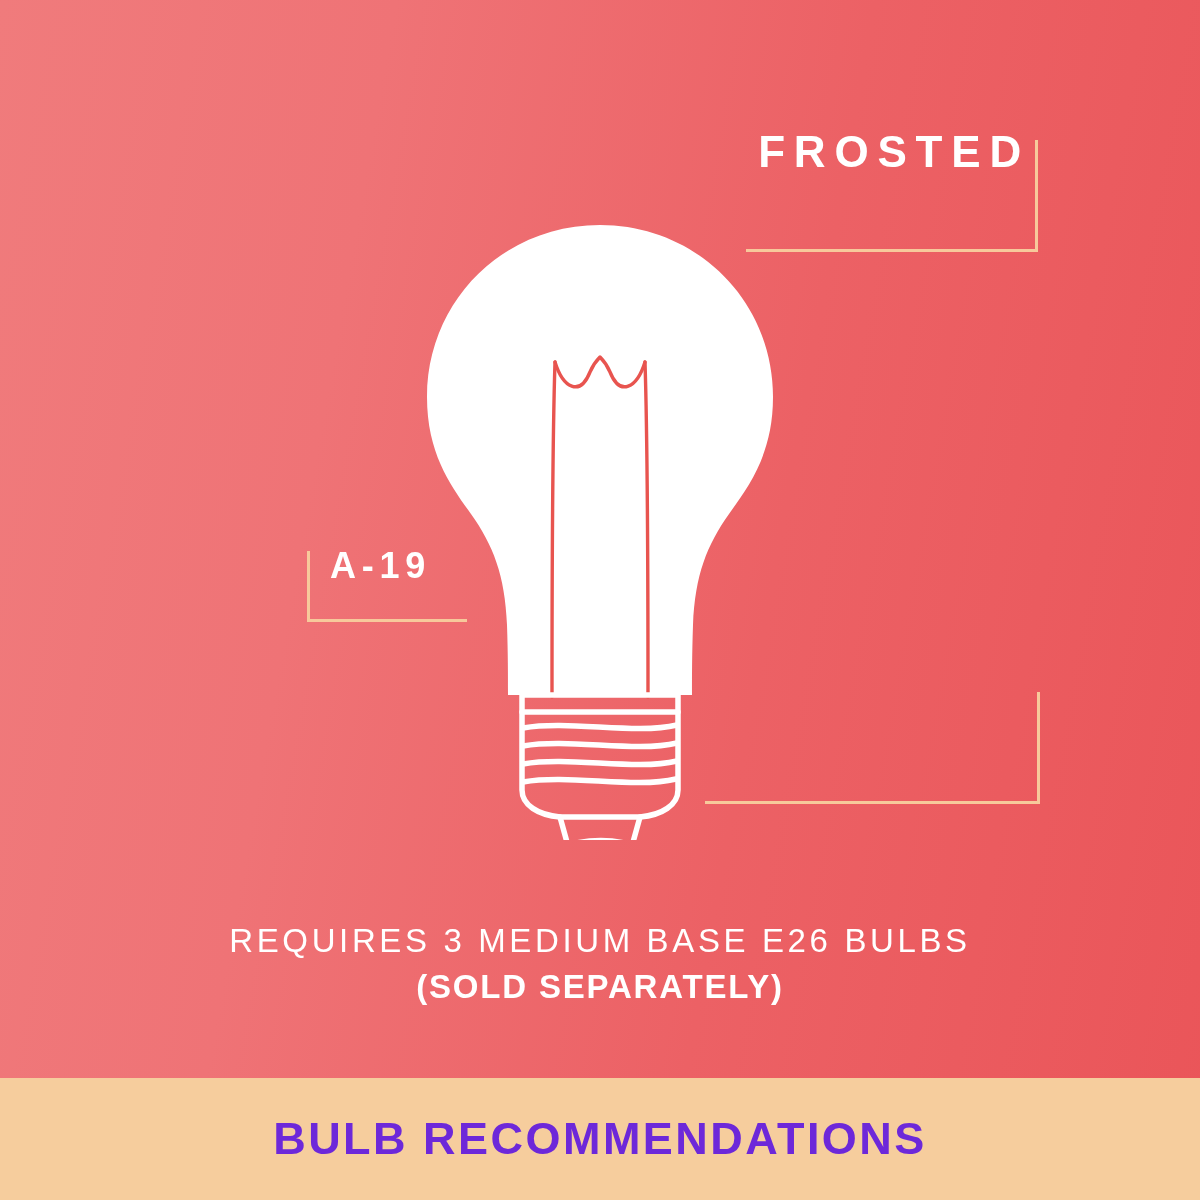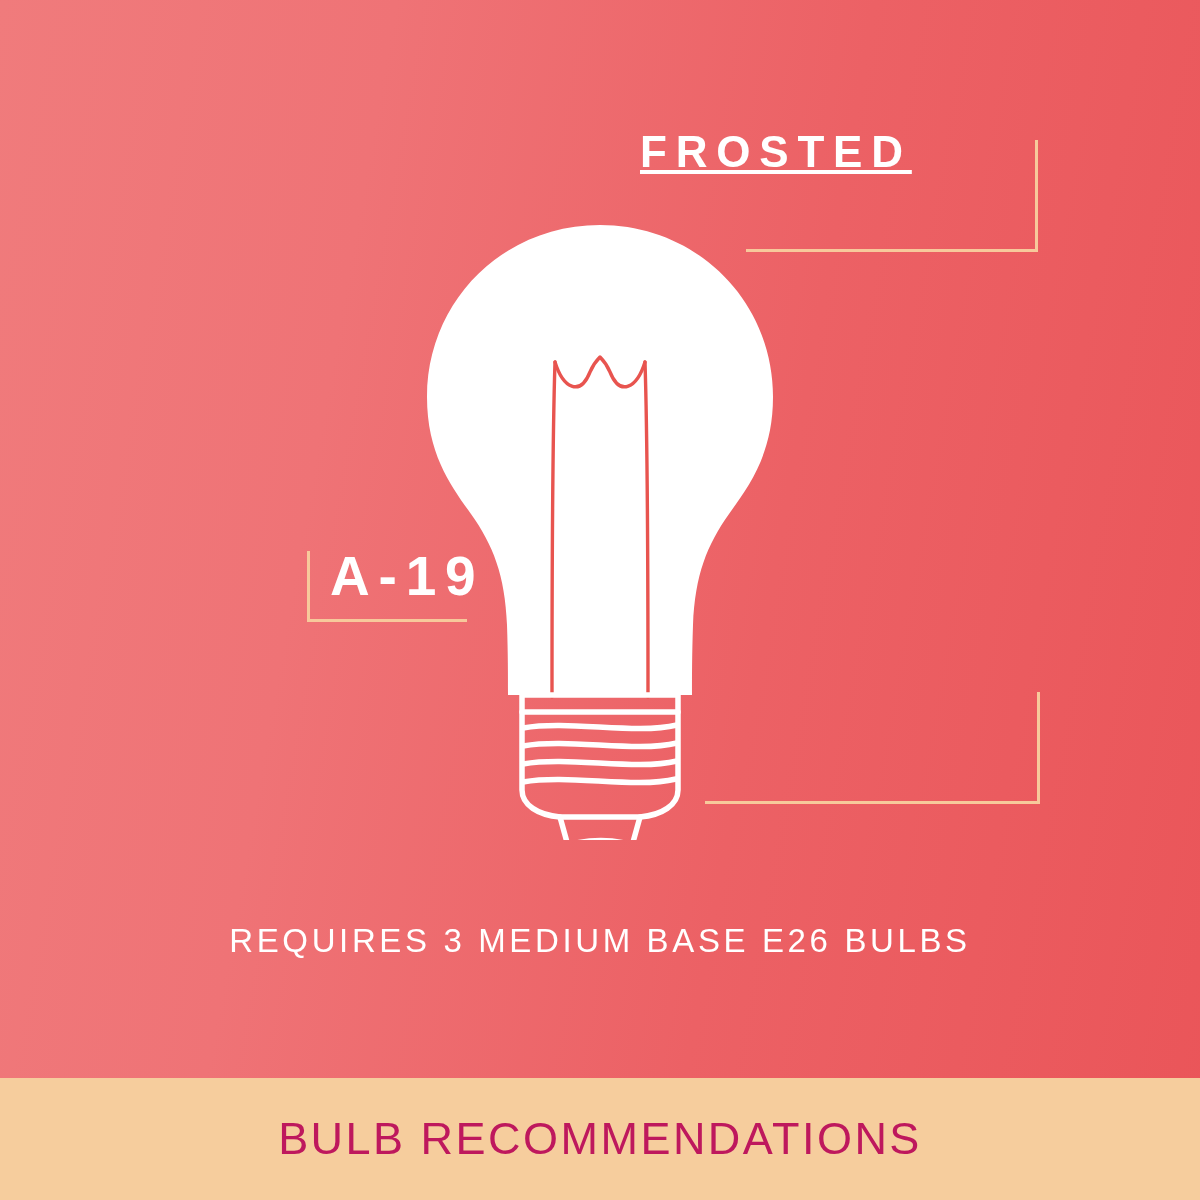--- a/index.html
+++ b/index.html
@@ -27,21 +27,21 @@
 
   
   .callout {
     position: absolute;
     color: #ffffff;
     font-weight: 700;
     line-height: 1.02;
     letter-spacing: 0.20em;
   }
   .callout-right {
-    text-decoration: underline;
+    text-align: right;
   }
   .callout-left {
     text-align: left;
   }
 
   #callout-frosted-glass {
     left: 640px;
     top: 130px;
     width: 390px;
     font-size: 44px;
@@ -49,21 +49,21 @@
   #callout-medium-base {
     left: 640px;
     top: 686px;
     width: 390px;
     font-size: 44px;
   }
   #callout-a19 {
     left: 330px;
     top: 548px;
     width: 170px;
-    font-size: 55px;
+    font-size: 36px;
     letter-spacing: 0.16em;
   }
 
   
   .bracket {
     position: absolute;
   }
   .bracket .h-rule,
   .bracket .v-rule {
     position: absolute;
@@ -116,23 +116,23 @@
     left: 0;
     top: 1078px;
     width: 1200px;
     height: 122px;
     background: #f6cd9d;
     display: flex;
     align-items: center;
     justify-content: center;
   }
   #banner-title {
-    color: #be185d;
+    color: #6d28d9;
     font-size: 45px;
-    font-weight: 400;
+    font-weight: 700;
     letter-spacing: 0.055em;
     white-space: nowrap;
   }
 </style>
 </head>
 <body>
 
 <div id="poster">
 
   <div id="bulb-art">
@@ -201,19 +201,20 @@
     <div>A-19</div>
   </div>
 
   <div class="bracket" id="bracket-medium-base">
     <div class="v-rule"></div>
     <div class="h-rule"></div>
   </div>
 
   <div id="footnote">
     <div id="footnote-line-1">REQUIRES 3 MEDIUM BASE E26 BULBS</div>
+    <div id="footnote-line-2">(SOLD SEPARATELY)</div>
   </div>
 
   <div id="bottom-banner">
     <div id="banner-title">BULB RECOMMENDATIONS</div>
   </div>
 
 </div>
 
 </body></html>

